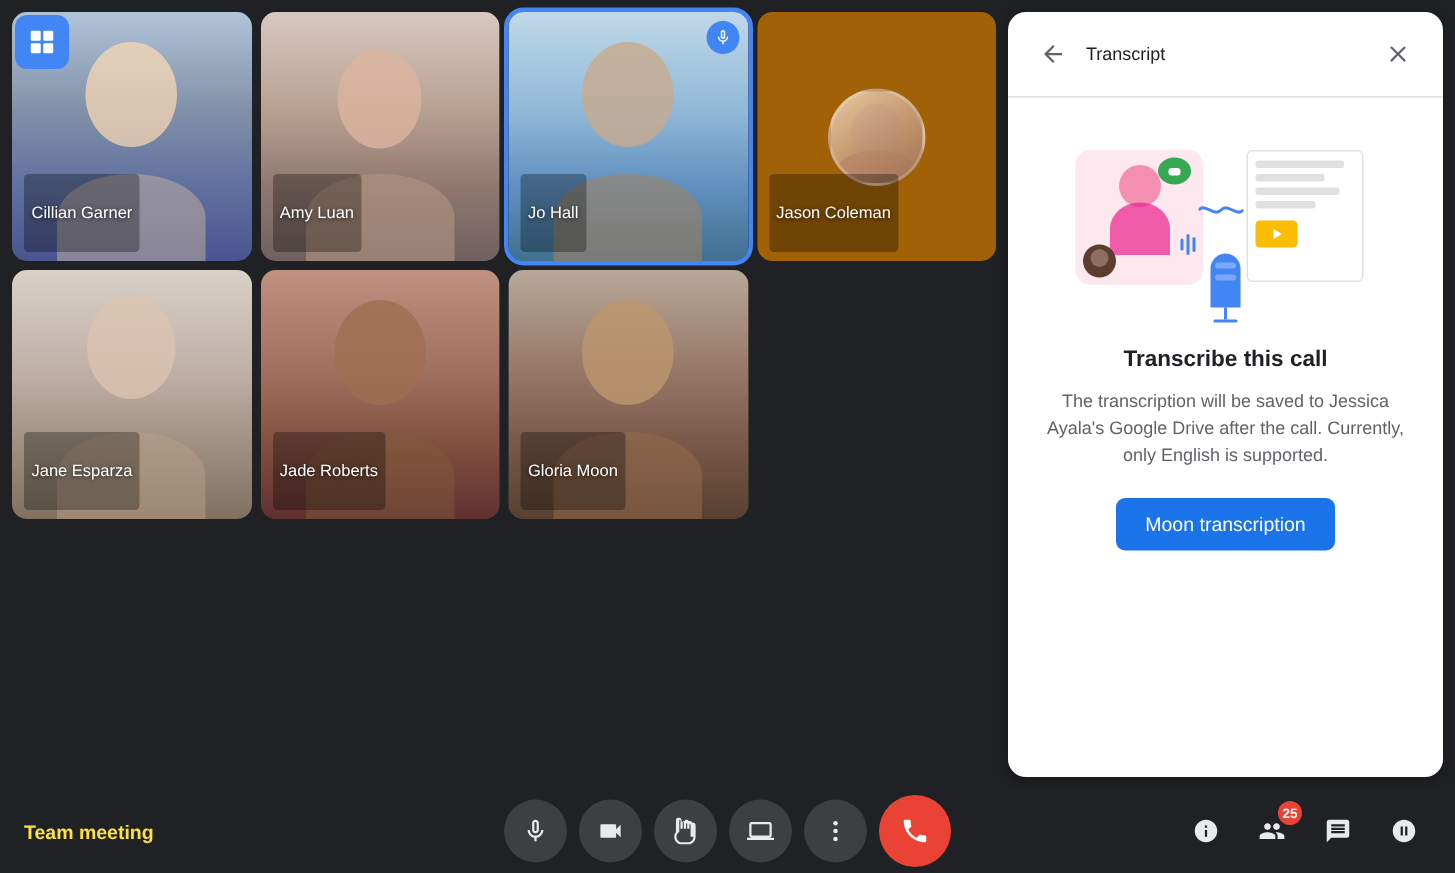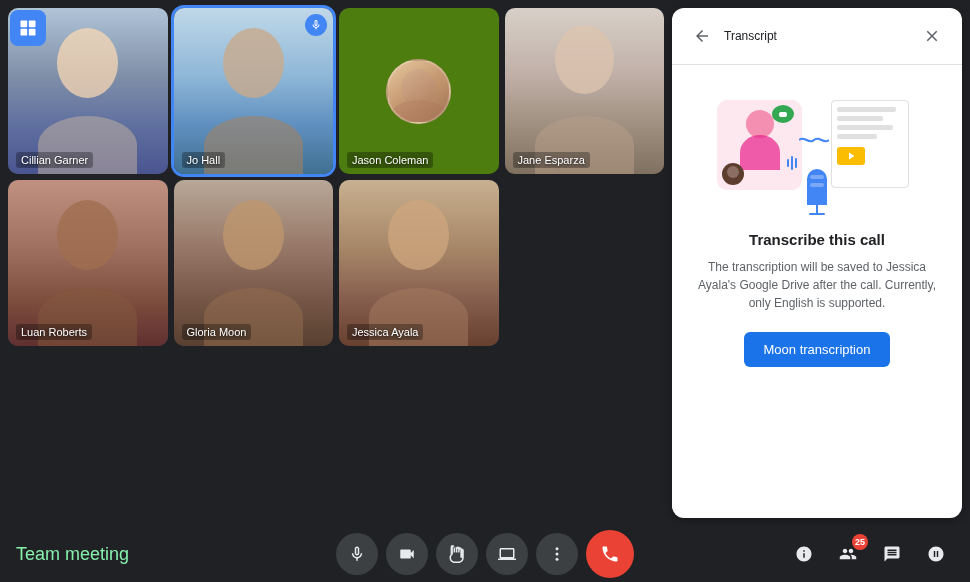--- a/index.html
+++ b/index.html
@@ -49,41 +49,41 @@
 
     .video-tile .name-label {
       position: absolute;
       bottom: 6px;
       left: 8px;
       color: #fff;
       font-size: 11px;
       font-weight: 500;
       text-shadow: 0 1px 3px rgba(0,0,0,0.7);
       background: rgba(0,0,0,0.3);
-      padding: 2px 5px;
+      padding: 20px 5px;
       border-radius: 3px;
       margin-top: 43px;
     }
 
     .video-tile .mic-icon-badge {
       position: absolute;
       top: 6px;
       right: 6px;
       width: 22px;
       height: 22px;
       background: #4285f4;
       border-radius: 50%;
       display: flex;
       align-items: center;
       justify-content: center;
     }
 
     
     .avatar-tile {
-      background: #4d7c0f;
+      background: #a16207;
       display: flex;
       align-items: center;
       justify-content: center;
     }
 
     .avatar-circle {
       width: 65px;
       height: 65px;
       border-radius: 50%;
       background: linear-gradient(145deg, #e8c9a0, #c49870, #a07050);
@@ -243,23 +243,23 @@
     .bottom-bar {
       height: 56px;
       background: #202124;
       display: flex;
       align-items: center;
       padding: 0 16px;
       position: relative;
     }
 
     .meeting-title {
-      color: #86efac;
-      font-size: 18px;
-      font-weight: 400;
+      color: #fde047;
+      font-size: 13px;
+      font-weight: 700;
       min-width: 100px;
     }
 
     .controls-center {
       position: absolute;
       left: 50%;
       transform: translateX(-50%);
       display: flex;
       align-items: center;
       gap: 8px;
@@ -401,20 +401,27 @@
 
       <div class="video-tile">
         <div class="tile-inner bg-1">
           <div class="face-head"></div>
           <div class="face-body"></div>
         </div>
         <span class="name-label">Cillian Garner</span>
       </div>
 
 
+      <div class="video-tile">
+        <div class="tile-inner bg-3">
+          <div class="face-head" style="background: rgba(220,180,160,0.8); width:35%; height:40%; left:32.5%; top:15%;"></div>
+          <div class="face-body" style="background: rgba(180,150,130,0.6);"></div>
+        </div>
+        <span class="name-label">Amy Luan</span>
+      </div>
 
       <div class="video-tile active-speaker">
         <div class="tile-inner bg-4">
           <div class="face-head" style="background: rgba(200,170,140,0.8);"></div>
           <div class="face-body" style="background: rgba(160,130,100,0.6);"></div>
         </div>
         <span class="name-label">Jo Hall</span>
         <div class="mic-icon-badge">
           <svg width="12" height="12" viewBox="0 0 24 24" fill="white">
             <path d="M12 14c1.66 0 3-1.34 3-3V5c0-1.66-1.34-3-3-3S9 3.34 9 5v6c0 1.66 1.34 3 3 3zm-1-9c0-.55.45-1 1-1s1 .45 1 1v6c0 .55-.45 1-1 1s-1-.45-1-1V5zm6 6c0 2.76-2.24 5-5 5s-5-2.24-5-5H5c0 3.53 2.61 6.43 6 6.92V21h2v-3.08c3.39-.49 6-3.39 6-6.92h-2z"></path>
@@ -435,38 +442,31 @@
           <div class="face-body" style="background: rgba(185,160,140,0.5);"></div>
         </div>
         <span class="name-label">Jane Esparza</span>
       </div>
 
       <div class="video-tile">
         <div class="tile-inner bg-9">
           <div class="face-head" style="background: rgba(160,110,80,0.8);"></div>
           <div class="face-body" style="background: rgba(130,90,60,0.5);"></div>
         </div>
-        <span class="name-label">Luan Roberts</span>
+        <span class="name-label">Jade Roberts</span>
       </div>
 
       <div class="video-tile">
         <div class="tile-inner bg-10">
           <div class="face-head" style="background: rgba(190,150,110,0.8);"></div>
           <div class="face-body" style="background: rgba(150,110,80,0.5);"></div>
         </div>
         <span class="name-label">Gloria Moon</span>
       </div>
 
-      <div class="video-tile">
-        <div class="tile-inner bg-11">
-          <div class="face-head" style="background: rgba(205,165,125,0.8);"></div>
-          <div class="face-body" style="background: rgba(165,125,95,0.5);"></div>
-        </div>
-        <span class="name-label">Jessica Ayala</span>
-      </div>
 
 
     </div>
   </div>
 
   <div class="transcript-panel">
     <div class="transcript-header">
       <div class="back-btn">
         <svg width="18" height="18" viewBox="0 0 24 24" fill="#5f6368">
           <path d="M20 11H7.83l5.59-5.59L12 4l-8 8 8 8 1.41-1.41L7.83 13H20v-2z"></path>

